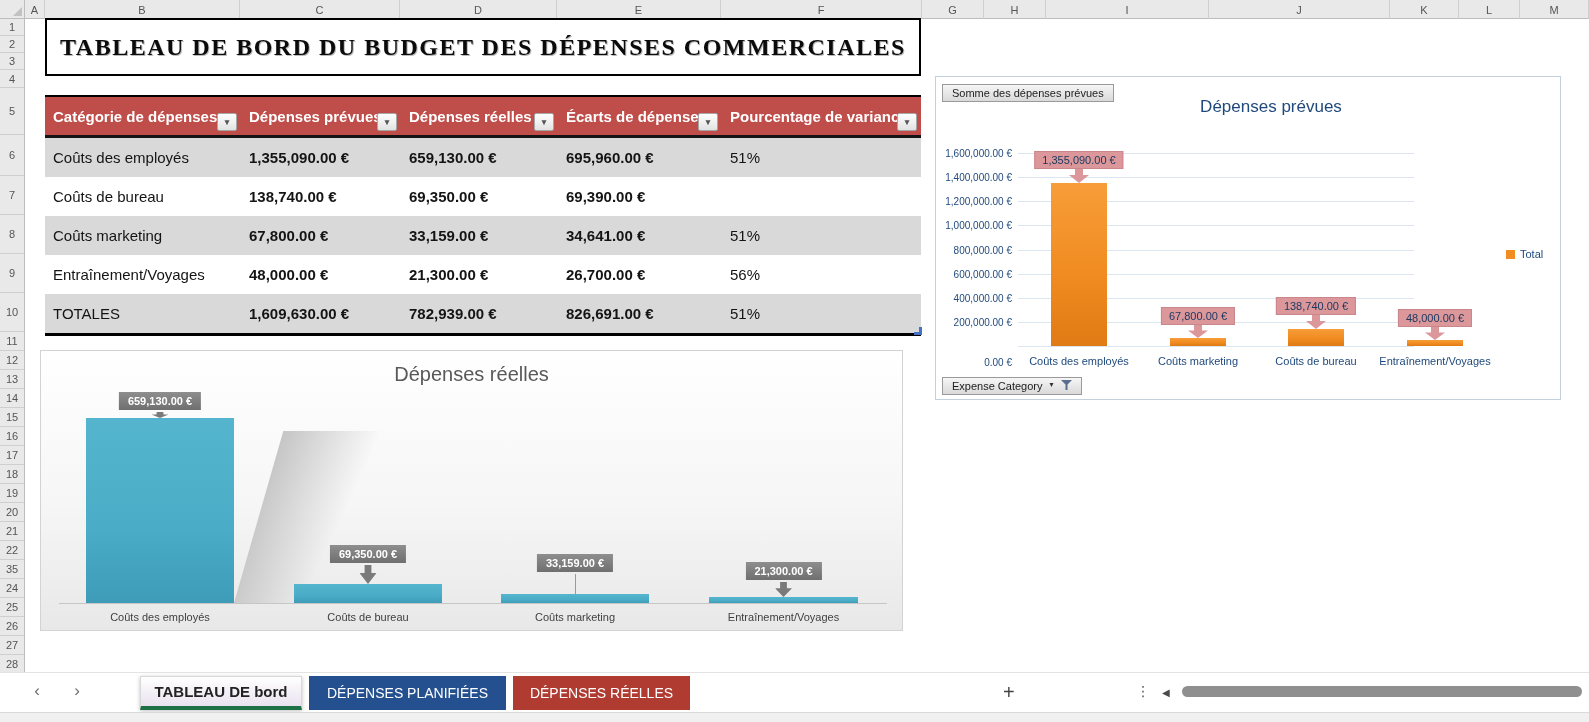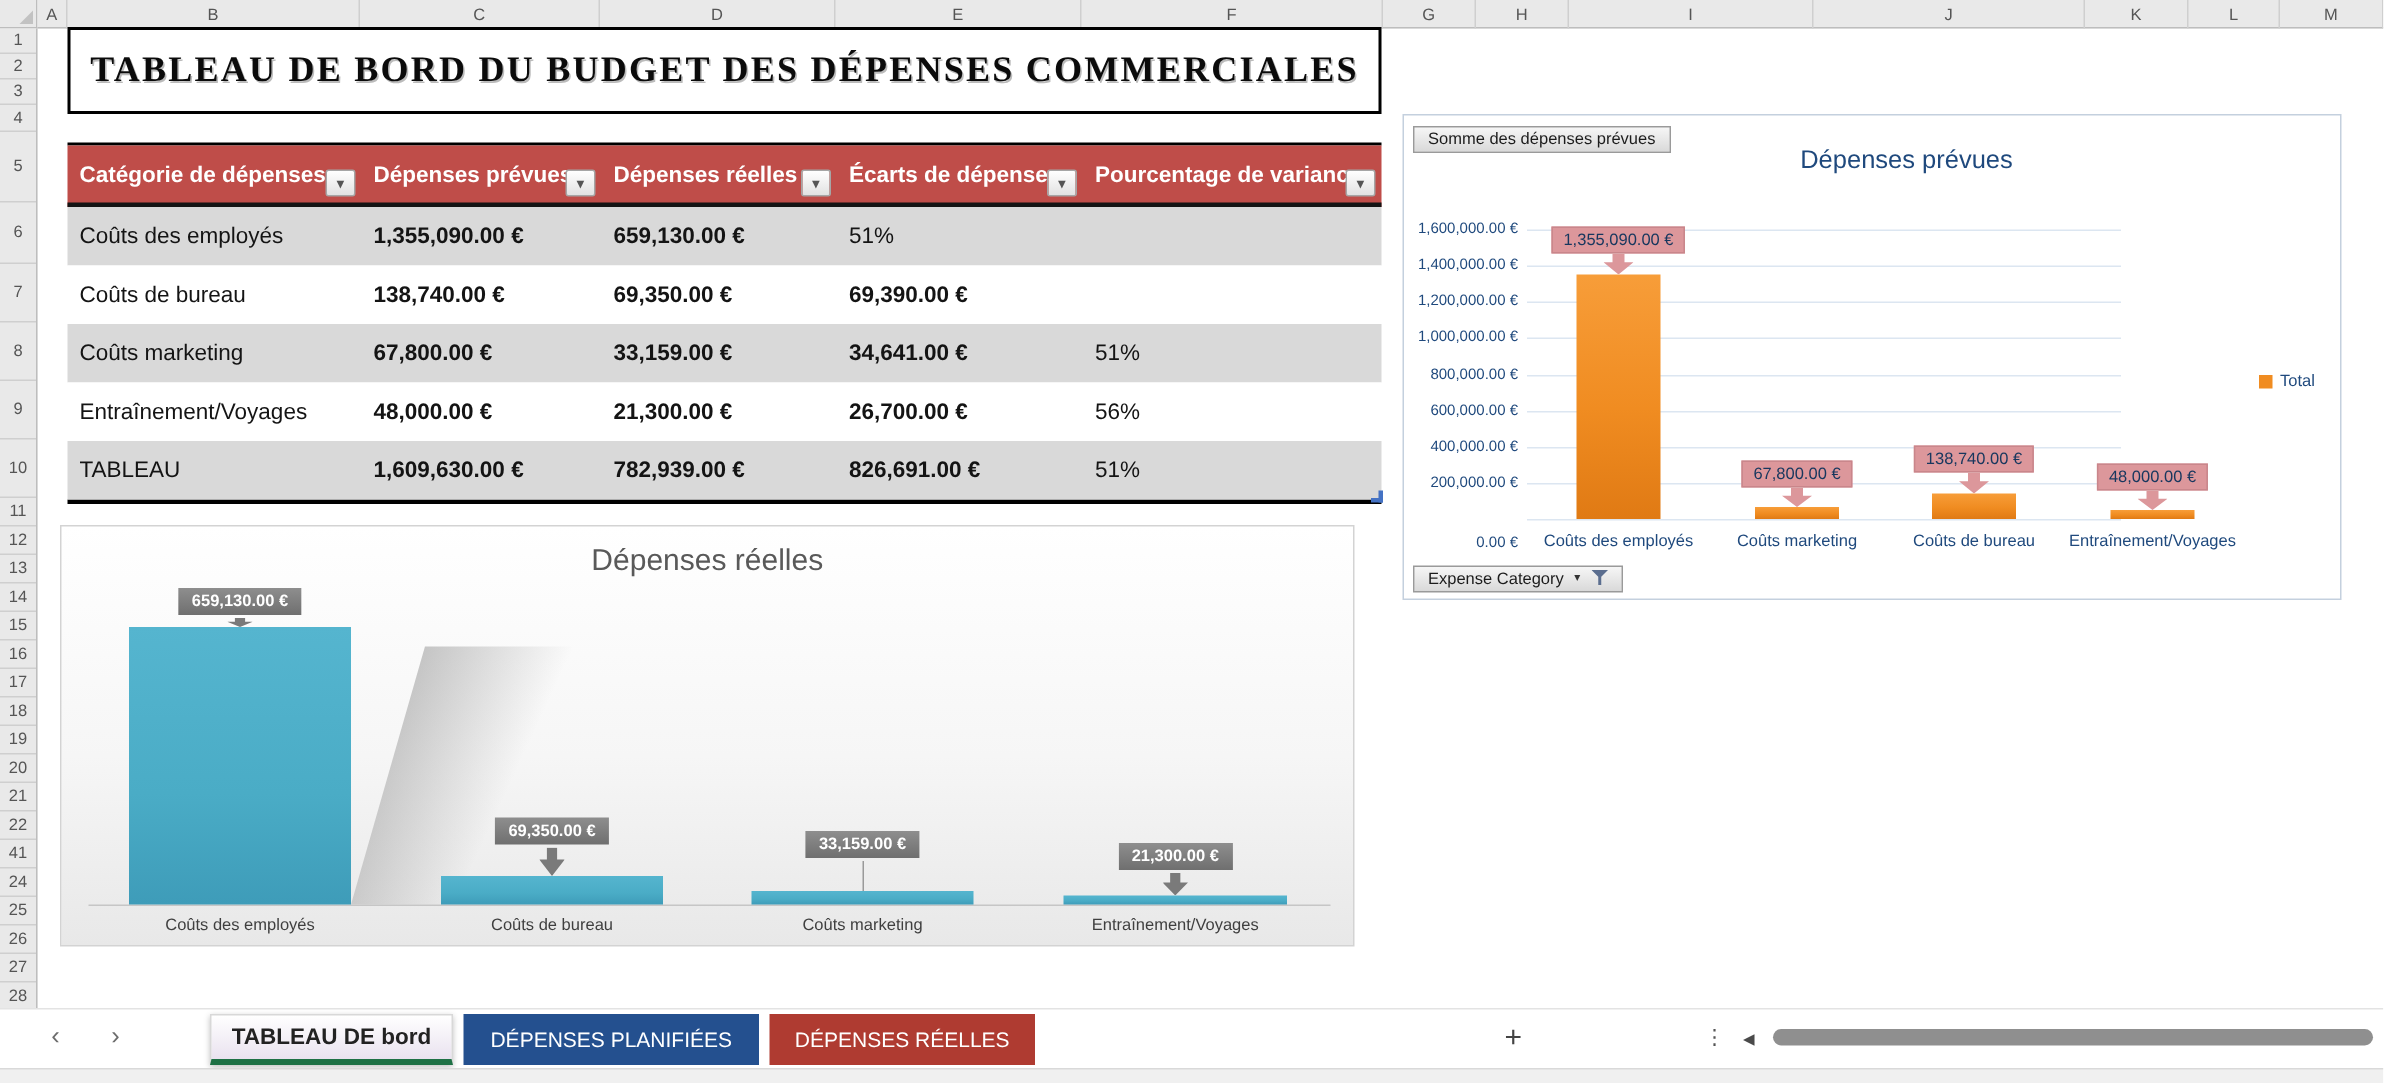--- a/index.html
+++ b/index.html
@@ -129,21 +129,21 @@
       <div class="row-h" style="height: 19px;">13</div>
       <div class="row-h" style="height: 19px;">14</div>
       <div class="row-h" style="height: 19px;">15</div>
       <div class="row-h" style="height: 19px;">16</div>
       <div class="row-h" style="height: 19px;">17</div>
       <div class="row-h" style="height: 19px;">18</div>
       <div class="row-h" style="height: 19px;">19</div>
       <div class="row-h" style="height: 19px;">20</div>
       <div class="row-h" style="height: 19px;">21</div>
       <div class="row-h" style="height: 19px;">22</div>
-      <div class="row-h" style="height: 19px;">41</div>
+      <div class="row-h" style="height: 19px;">35</div>
       <div class="row-h" style="height: 19px;">24</div>
       <div class="row-h" style="height: 19px;">25</div>
       <div class="row-h" style="height: 19px;">26</div>
       <div class="row-h" style="height: 19px;">27</div>
       <div class="row-h" style="height: 19px;">28</div>
     </div>
 
   <div class="banner">
     <span class="banner-text">TABLEAU DE BORD DU BUDGET DES DÉPENSES COMMERCIALES</span>
   </div>
@@ -169,20 +169,21 @@
         </div>
         <div class="hcell" style="width: 199px;">
           <span>Pourcentage de variance</span>
           <div class="fbtn">▾</div>
         </div>
       </div>
       <div class="drow band">
         <div class="dcell" style="width: 196px;">Coûts des employés</div>
         <div class="dcell num" style="width: 160px;">1,355,090.00 €</div>
         <div class="dcell num" style="width: 157px;">659,130.00 €</div>
+        <div class="dcell num" style="width: 164px;">695,960.00 €</div>
         <div class="dcell" style="width: 199px;">51%</div>
       </div>
       <div class="drow">
         <div class="dcell" style="width: 196px;">Coûts de bureau</div>
         <div class="dcell num" style="width: 160px;">138,740.00 €</div>
         <div class="dcell num" style="width: 157px;">69,350.00 €</div>
         <div class="dcell num" style="width: 164px;">69,390.00 €</div>
       </div>
       <div class="drow band">
         <div class="dcell" style="width: 196px;">Coûts marketing</div>
@@ -192,21 +193,21 @@
         <div class="dcell" style="width: 199px;">51%</div>
       </div>
       <div class="drow">
         <div class="dcell" style="width: 196px;">Entraînement/Voyages</div>
         <div class="dcell num" style="width: 160px;">48,000.00 €</div>
         <div class="dcell num" style="width: 157px;">21,300.00 €</div>
         <div class="dcell num" style="width: 164px;">26,700.00 €</div>
         <div class="dcell" style="width: 199px;">56%</div>
       </div>
       <div class="drow band">
-        <div class="dcell" style="width: 196px;">TABLEAU</div>
+        <div class="dcell" style="width: 196px;">TOTALES</div>
         <div class="dcell num" style="width: 160px; text-align: center;">1,609,630.00 €</div>
         <div class="dcell num" style="width: 157px;">782,939.00 €</div>
         <div class="dcell num" style="width: 164px;">826,691.00 €</div>
         <div class="dcell" style="width: 199px;">51%</div>
       </div>
     </div>
 
   <div class="chart" id="chartLeft">
     <div class="c-title">Dépenses réelles</div>
     <div class="bar-shadow"></div>

